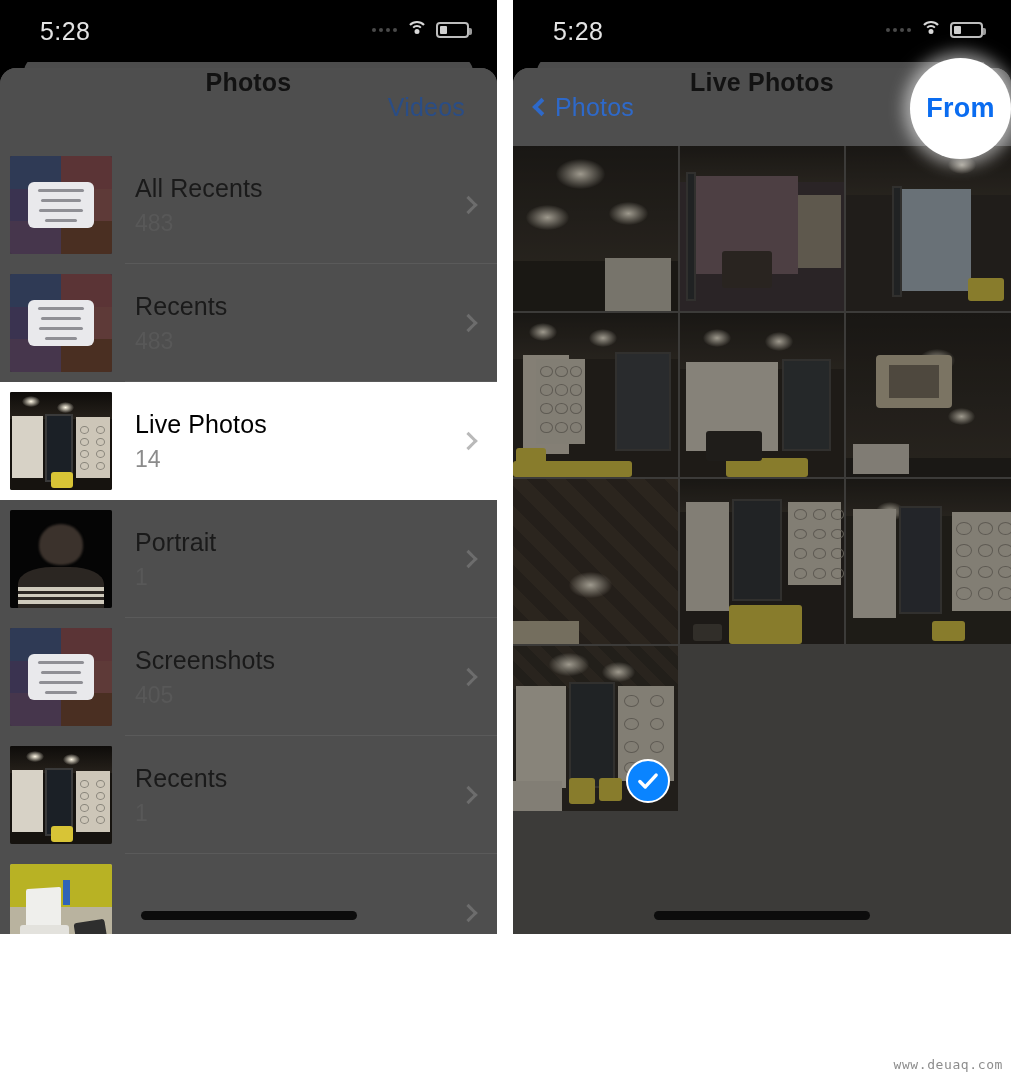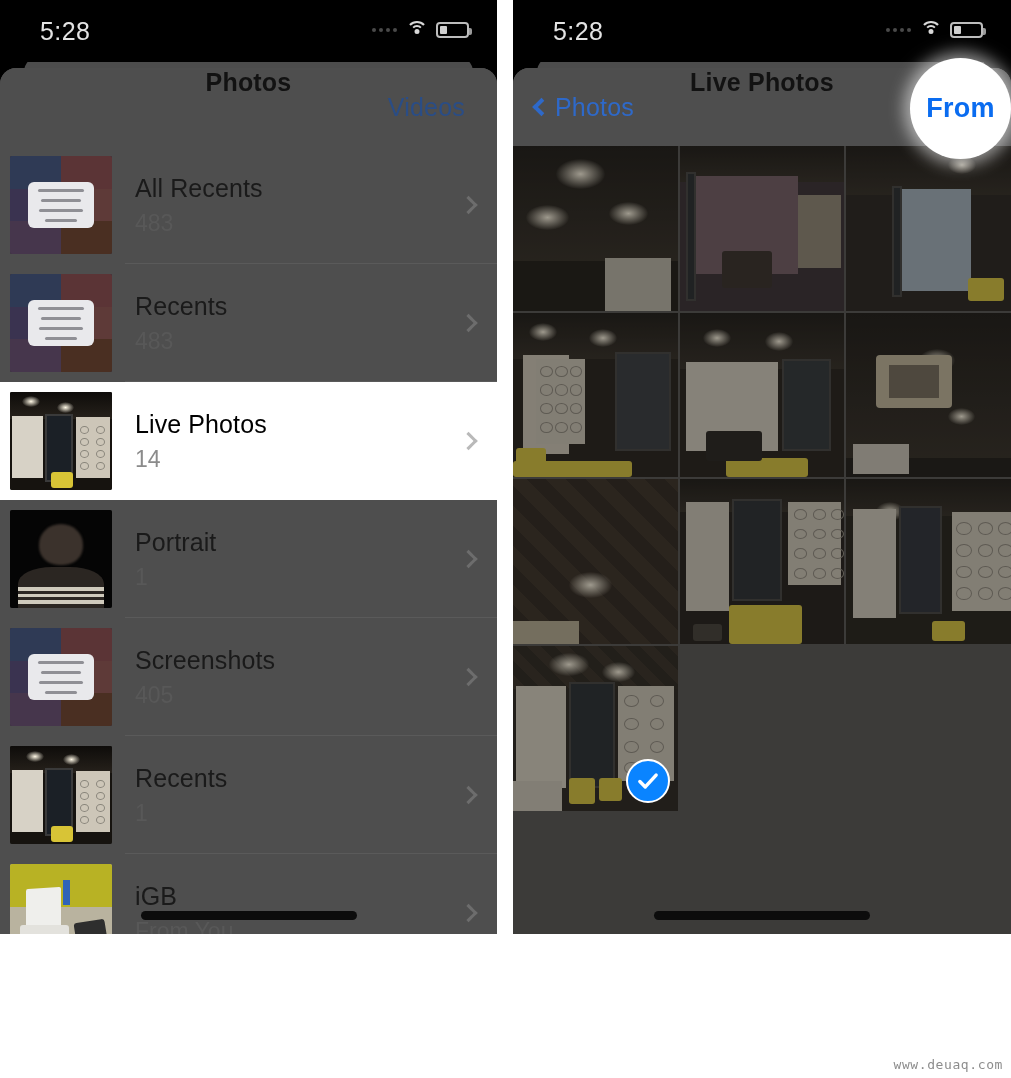--- a/index.html
+++ b/index.html
@@ -442,24 +442,20 @@
 
         <div class="album-row">
           <div class="thumb">
             <div class="art art-desk">
               <div class="yw"></div>
               <div class="blue"></div>
               <div class="lap"></div>
               <div class="lap2"></div>
               <div class="phone-o"></div>
             </div>
-          </div>
-          <div class="album-text">
-            <div class="album-name">iGB</div>
-            <div class="album-count">From You</div>
           </div>
           <div class="chev"></div>
 
         </div>
 
       </div>
     </div>
 
     <div class="home-ind"></div>
   </div>

